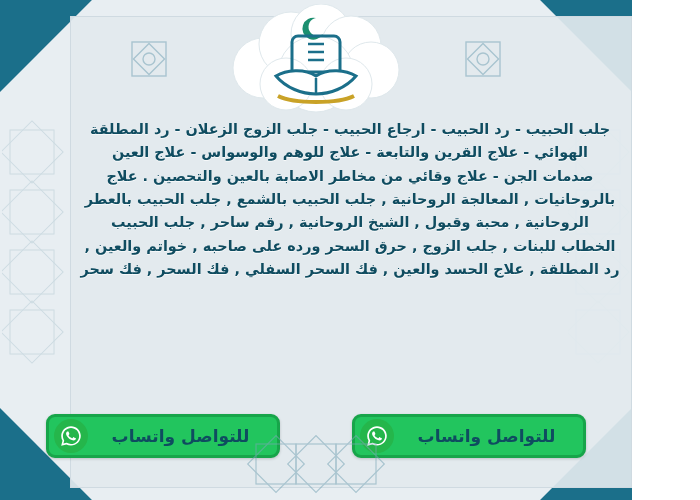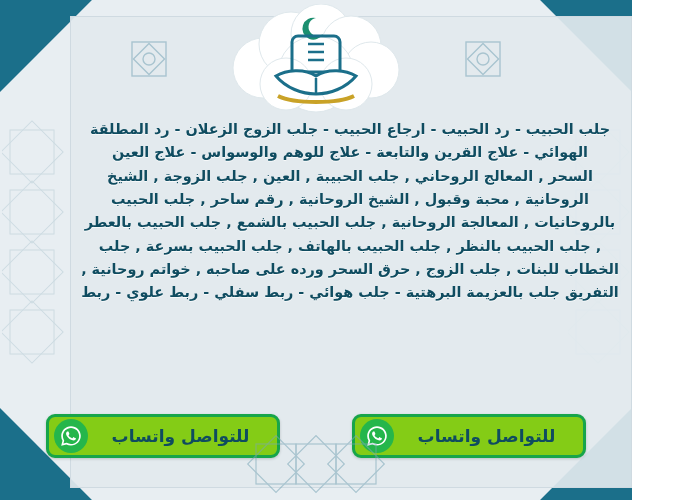--- a/index.html
+++ b/index.html
@@ -119,21 +119,21 @@
   }
 
   
   .wa-btn {
     position: absolute;
     bottom: 42px;
     width: 234px;
     height: 44px;
     border: 3px solid #17a54a;
     border-radius: 9px;
-    background: #84cc16;
+    background: #22c55e;
     display: flex;
     flex-direction: row-reverse;
     align-items: center;
     justify-content: flex-start;
     gap: 1px;
     padding: 0 5px;
     box-sizing: border-box;
     direction: rtl;
     box-shadow: 0 1px 3px rgba(0,0,0,0.18);
     cursor: pointer;
@@ -234,26 +234,25 @@
       <path d="M40 30 h16 M40 38 h16 M40 46 h16" stroke="#1b6f8a" stroke-width="2.5" fill="none"></path>
       <path d="M48 62 C36 54 18 56 8 62 C18 74 34 80 48 80 C62 80 78 74 88 62 C78 56 60 54 48 62 z" fill="#ffffff" stroke="#1b6f8a" stroke-width="3"></path>
       <path d="M48 64 L48 80" stroke="#1b6f8a" stroke-width="2.5"></path>
       <path d="M10 82 C26 90 70 90 86 82" fill="none" stroke="#c9a227" stroke-width="4"></path>
     </svg>
   </div>
 
   <div class="text-block">
     <p>جلب الحبيب - رد الحبيب - ارجاع الحبيب - جلب الزوج الزعلان - رد المطلقة</p>
     <p>الهوائي - علاج القرين والتابعة - علاج للوهم والوسواس - علاج العين</p>
-    <p>السحر , المعالج الروحاني , جلب الحبيبة , العين , جلب الزوجة , الشيخ</p>
+    <p>صدمات الجن - علاج وقائي من مخاطر الاصابة بالعين والتحصين . علاج</p>
+    <p>بالروحانيات , المعالجة الروحانية , جلب الحبيب بالشمع , جلب الحبيب بالعطر</p>
     <p>الروحانية , محبة وقبول , الشيخ الروحانية , رقم ساحر , جلب الحبيب</p>
-    <p>بالروحانيات , المعالجة الروحانية , جلب الحبيب بالشمع , جلب الحبيب بالعطر</p>
-    <p>, جلب الحبيب بالنظر , جلب الحبيب بالهاتف , جلب الحبيب بسرعة , جلب</p>
-    <p>الخطاب للبنات , جلب الزوج , حرق السحر ورده على صاحبه , خواتم روحانية ,</p>
-    <p>التفريق جلب بالعزيمة البرهتية - جلب هوائي - ربط سفلي - ربط علوي - ربط</p>
+    <p>الخطاب للبنات , جلب الزوج , حرق السحر ورده على صاحبه , خواتم والعين ,</p>
+    <p>رد المطلقة , علاج الحسد والعين , فك السحر السفلي , فك السحر , فك سحر</p>
   </div>
 
   <div class="wa-btn right">
     <span class="wa-icon">
       <svg width="24" height="24" viewBox="0 0 24 24" aria-hidden="true">
         <path fill="#ffffff" d="M12 2.2c-5.4 0-9.8 4.4-9.8 9.8 0 1.7.45 3.35 1.3 4.8L2.2 21.8l5.15-1.35c1.4.76 2.98 1.16 4.65 1.16 5.4 0 9.8-4.4 9.8-9.8S17.4 2.2 12 2.2zm0 17.8c-1.5 0-2.95-.4-4.22-1.16l-.3-.18-3.06.8.82-2.98-.2-.31A8.1 8.1 0 0 1 3.9 12c0-4.47 3.63-8.1 8.1-8.1s8.1 3.63 8.1 8.1-3.63 8.1-8.1 8.1zm4.45-6.05c-.24-.12-1.44-.71-1.66-.79-.22-.08-.39-.12-.55.12-.16.24-.63.79-.77.95-.14.16-.28.18-.52.06-.24-.12-1.03-.38-1.96-1.21-.72-.64-1.21-1.44-1.35-1.68-.14-.24-.02-.37.1-.49.11-.11.24-.28.36-.42.12-.14.16-.24.24-.4.08-.16.04-.3-.02-.42-.06-.12-.55-1.32-.75-1.81-.2-.48-.4-.41-.55-.42h-.47c-.16 0-.42.06-.64.3-.22.24-.84.82-.84 2s.86 2.32.98 2.48c.12.16 1.69 2.58 4.1 3.62.57.25 1.02.39 1.37.5.58.18 1.1.16 1.52.1.46-.07 1.44-.59 1.64-1.16.2-.57.2-1.06.14-1.16-.06-.1-.22-.16-.46-.28z"></path>
       </svg>
     </span>
     <span class="wa-label">للتواصل واتساب</span>
   </div>

